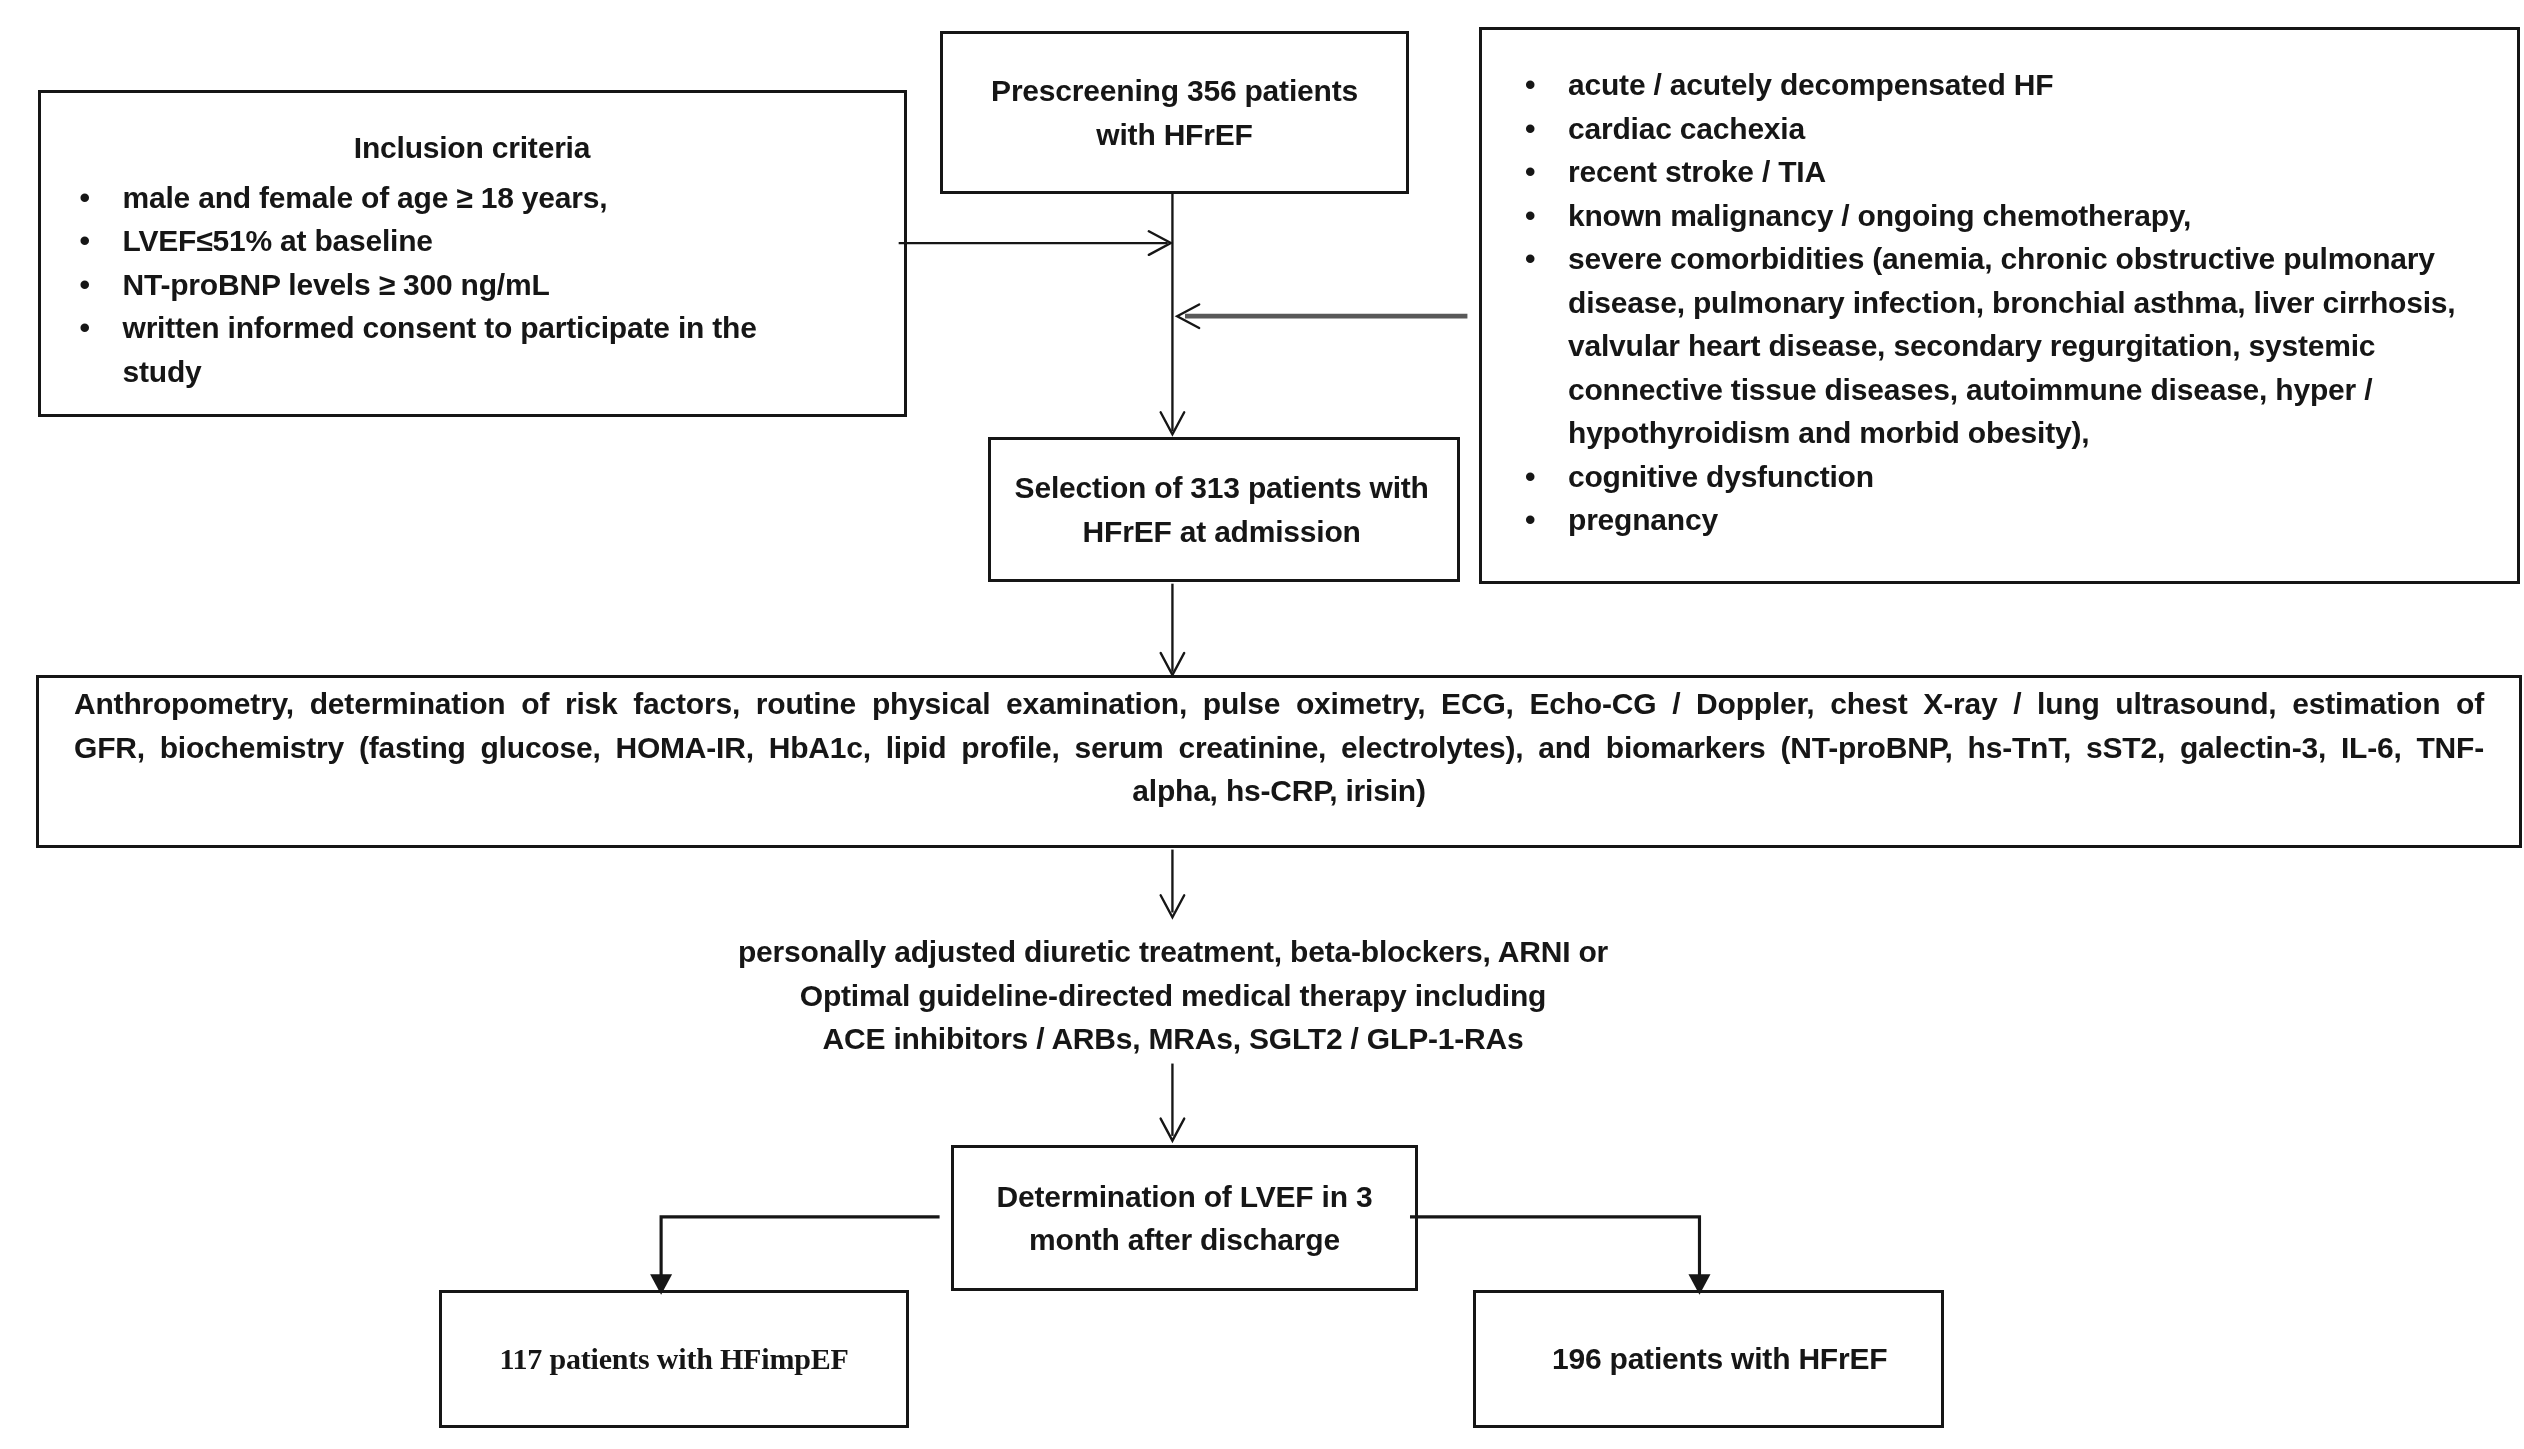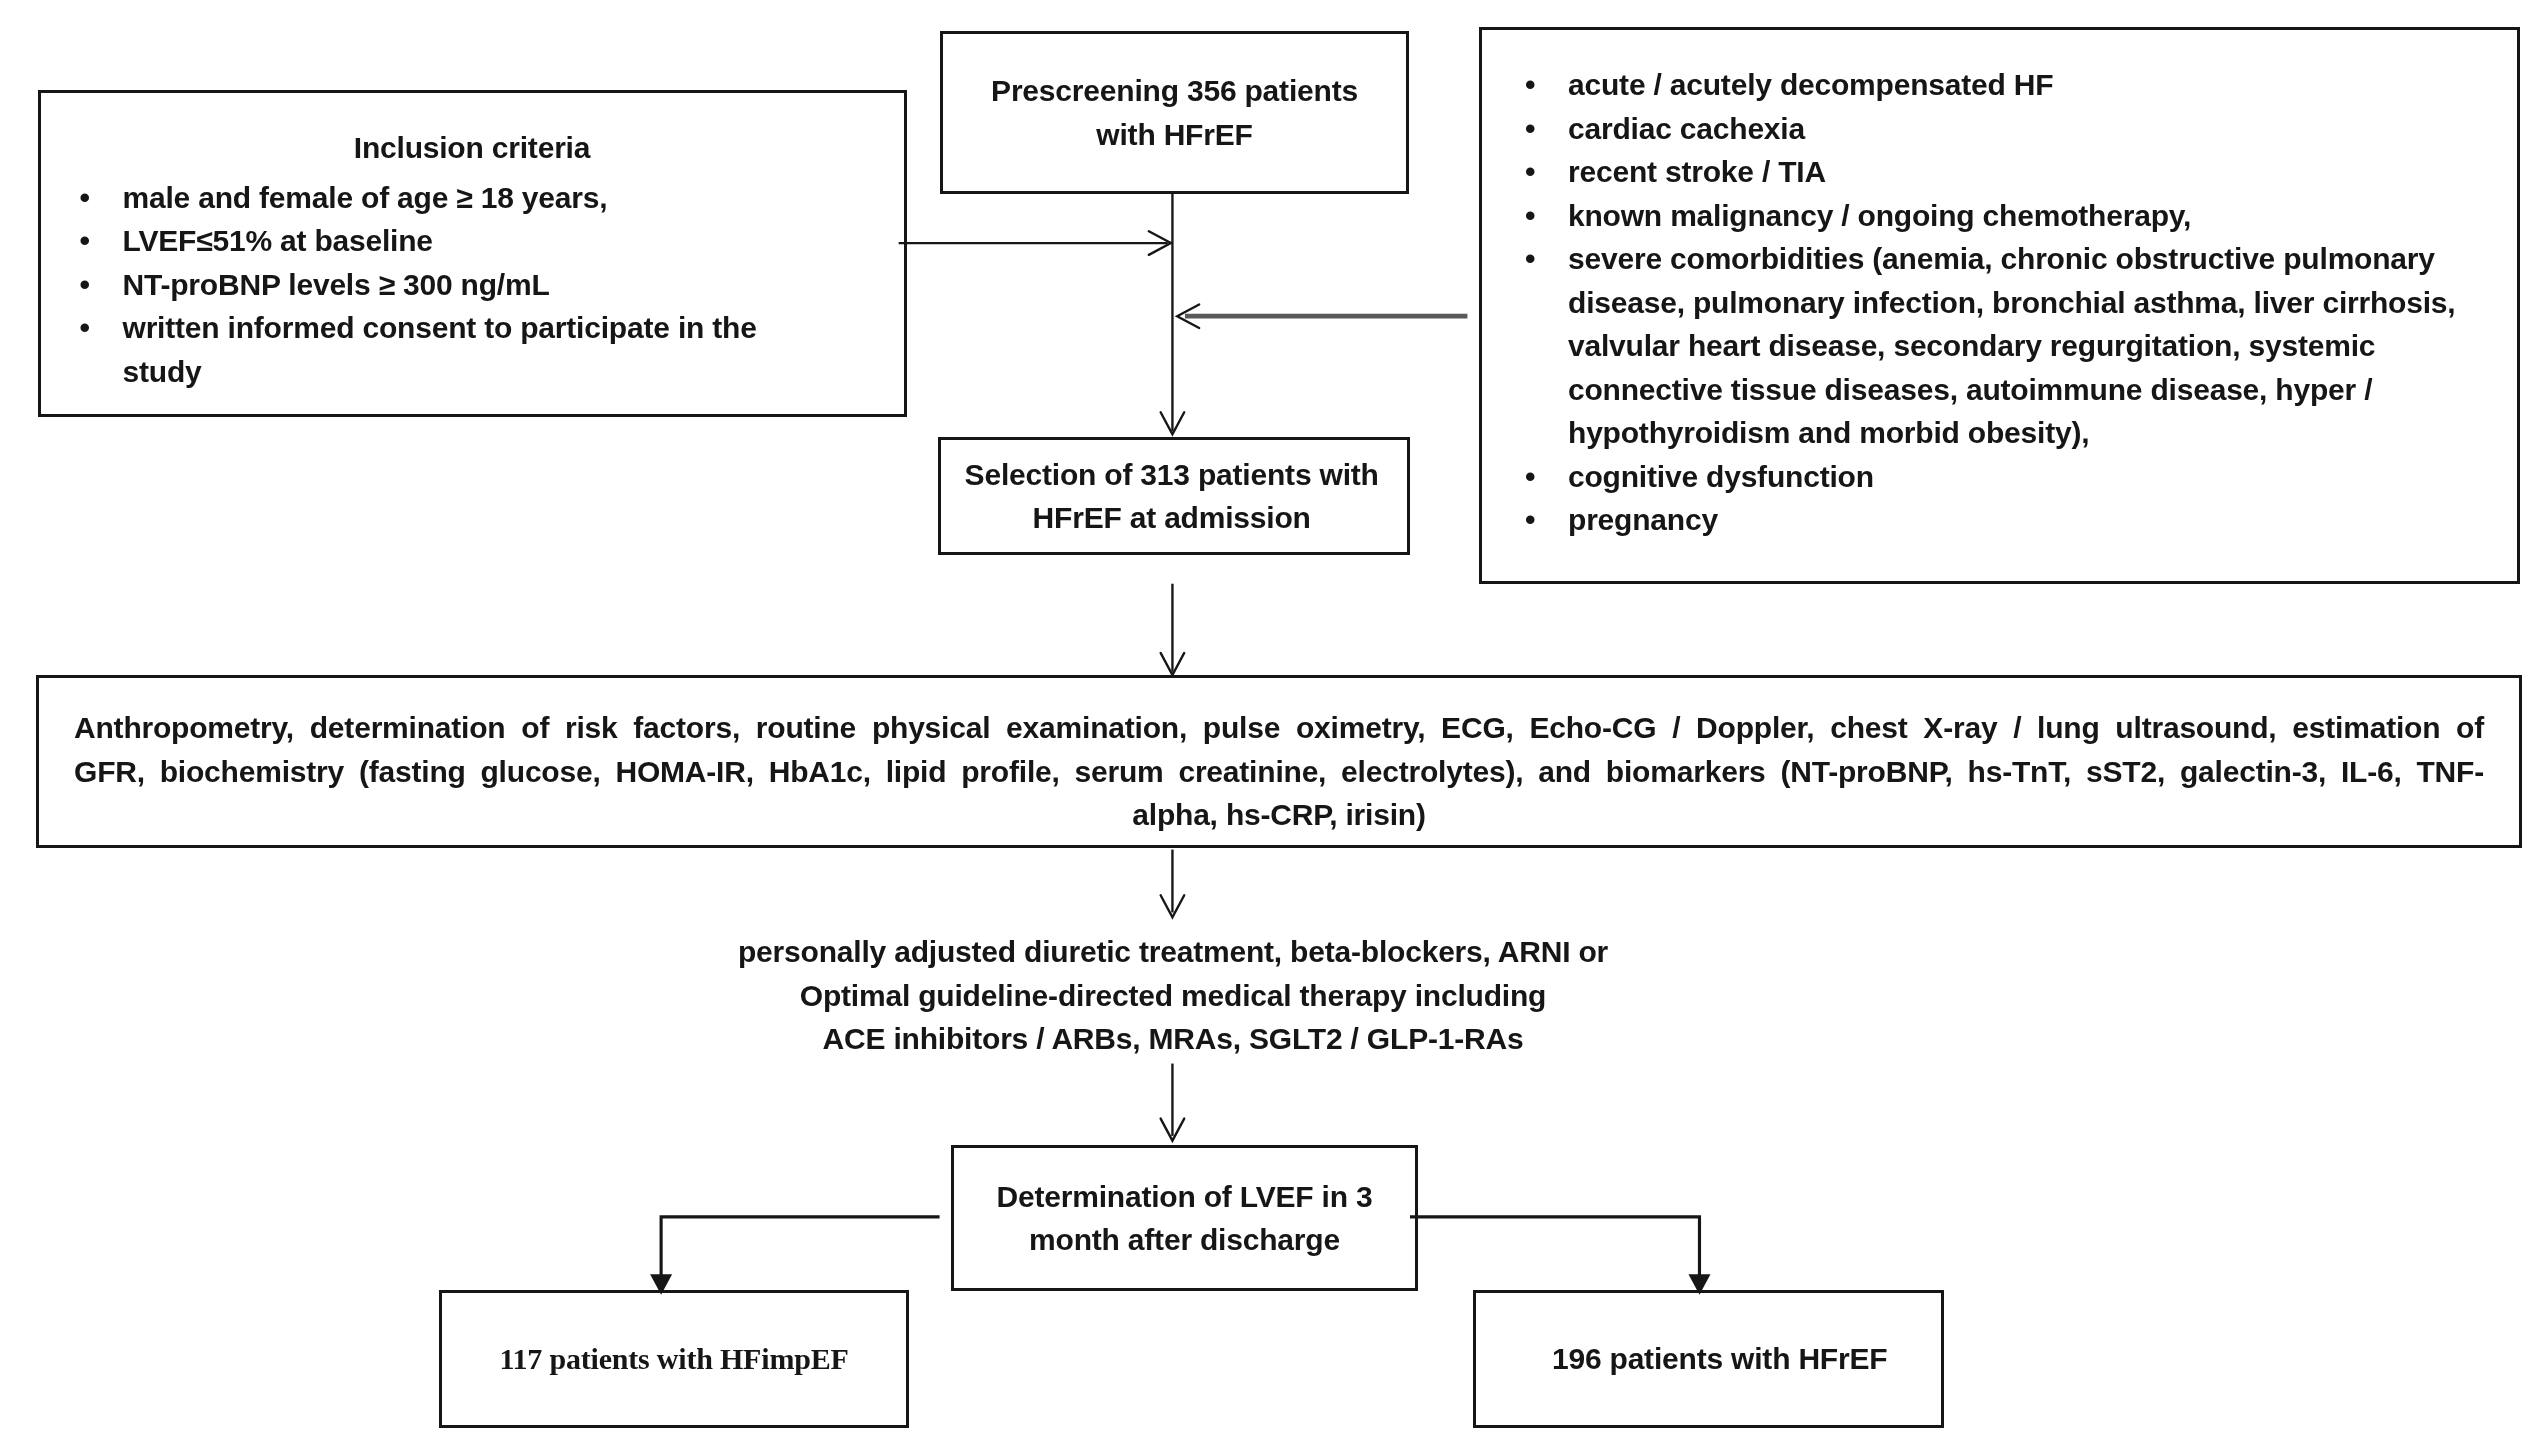--- a/index.html
+++ b/index.html
@@ -40,21 +40,21 @@
   }
   ul.bullets li {
     display: grid;
     grid-template-columns: 43px 1fr;
     align-items: start;
   }
   .marker { text-align: left; }
   #inclusion-box ul.bullets { padding: 0 118px 0 39px; }
   #exclusion-box ul.bullets { padding: 0 31.5px 0 43px; }
   #assessment-box {
-    padding: 28px 35px;
+    padding: 4px 35px;
   }
   .just-line {
     text-align: justify;
     text-align-last: justify;
   }
   .center-line { text-align: center; }
   #therapy-text {
     position: absolute;
     left: 681px;
     top: 930px;
@@ -131,21 +131,21 @@
         <span class="marker">•</span>
         <span>cognitive dysfunction</span>
       </li>
       <li>
         <span class="marker">•</span>
         <span>pregnancy</span>
       </li>
     </ul>
   </div>
 
-  <div class="box center-box" style="left:928px; top:437px; width:472px; height:118px;padding-left:11px;">
+  <div class="box center-box" style="left:978px; top:437px; width:472px; height:145px;padding-left:11px;">
     <span>Selection of 313 patients with HFrEF at admission</span>
   </div>
 
   <div class="box" id="assessment-box" style="left:26px; top:675px; width:2486px; height:173px;">
     <div class="just-line">Anthropometry, determination of risk factors, routine physical examination, pulse oximetry, ECG, Echo-CG / Doppler, chest X-ray / lung ultrasound, estimation of</div>
     <div class="just-line">GFR, biochemistry (fasting glucose, HOMA-IR, HbA1c, lipid profile, serum creatinine, electrolytes), and biomarkers (NT-proBNP, hs-TnT, sST2, galectin-3, IL-6, TNF-</div>
     <div class="center-line">alpha, hs-CRP, irisin)</div>
   </div>
 
   <div id="therapy-text">

